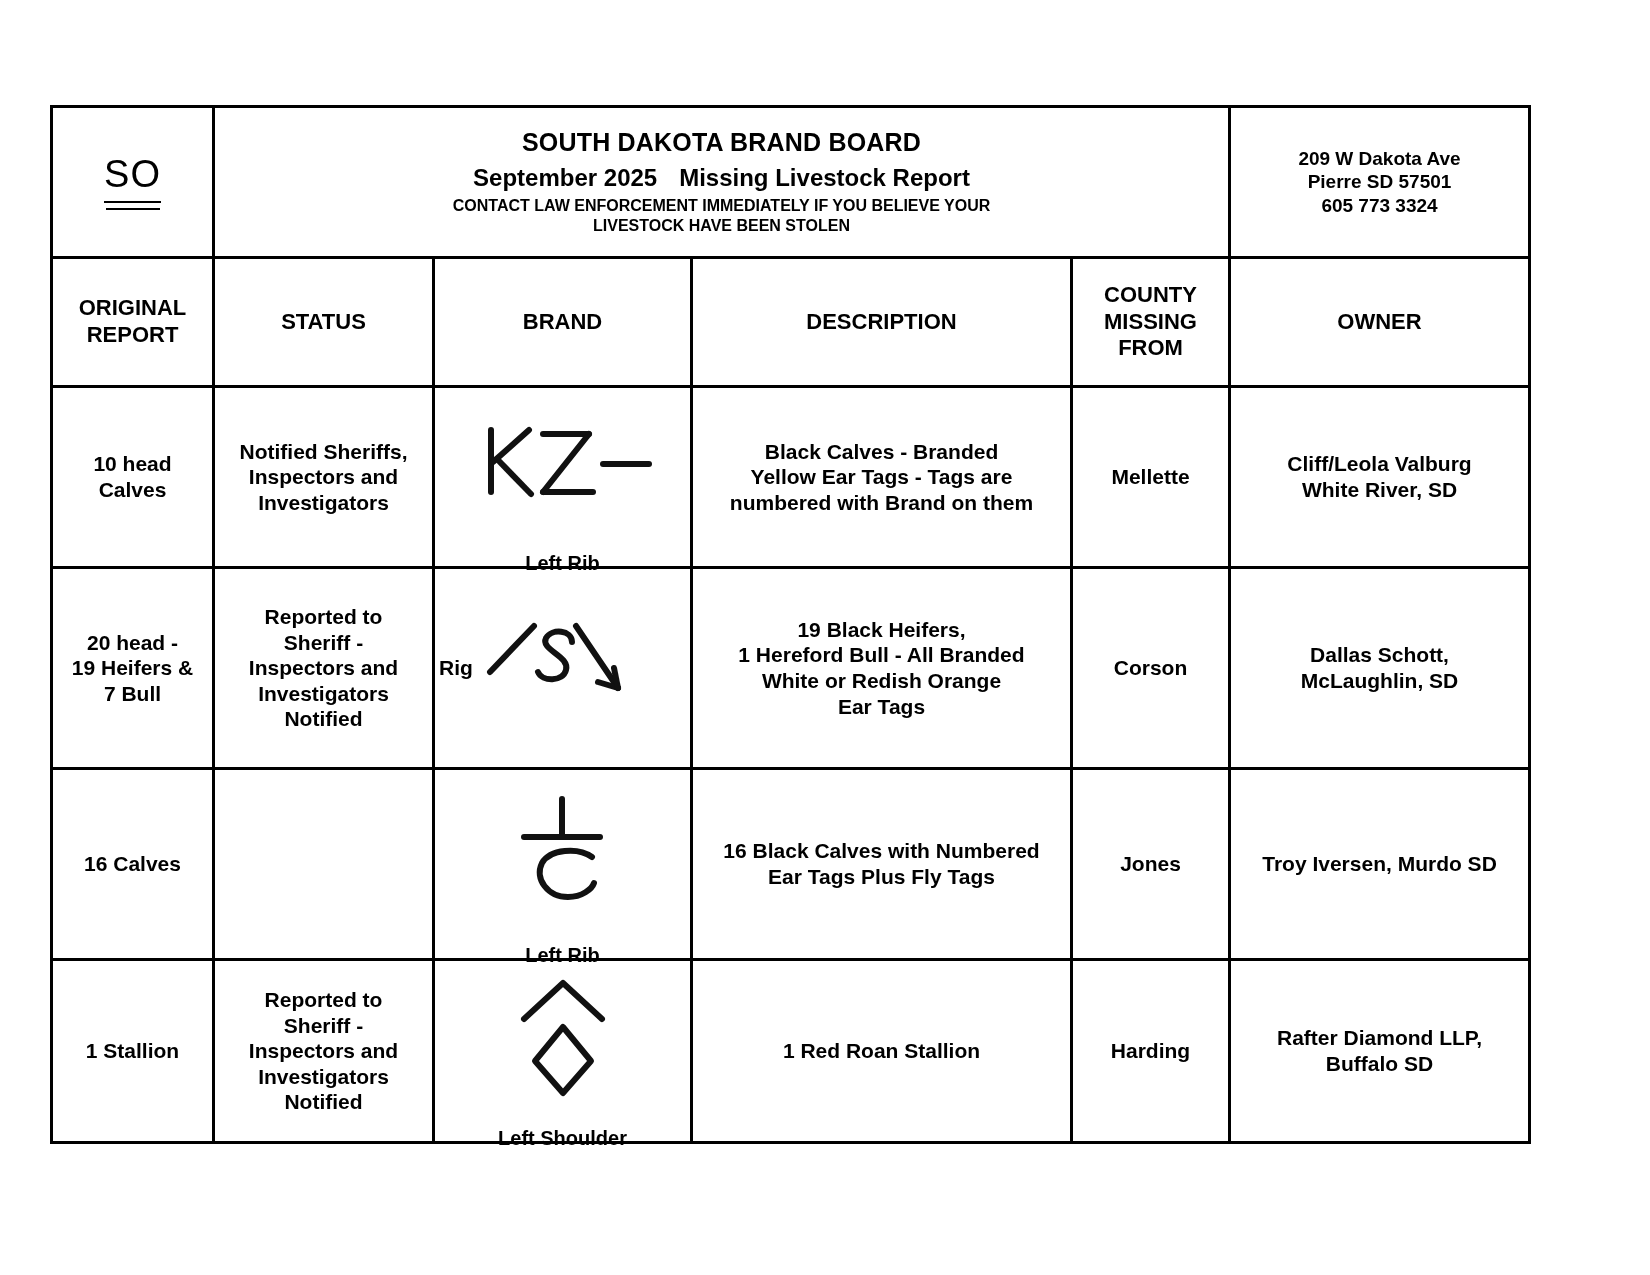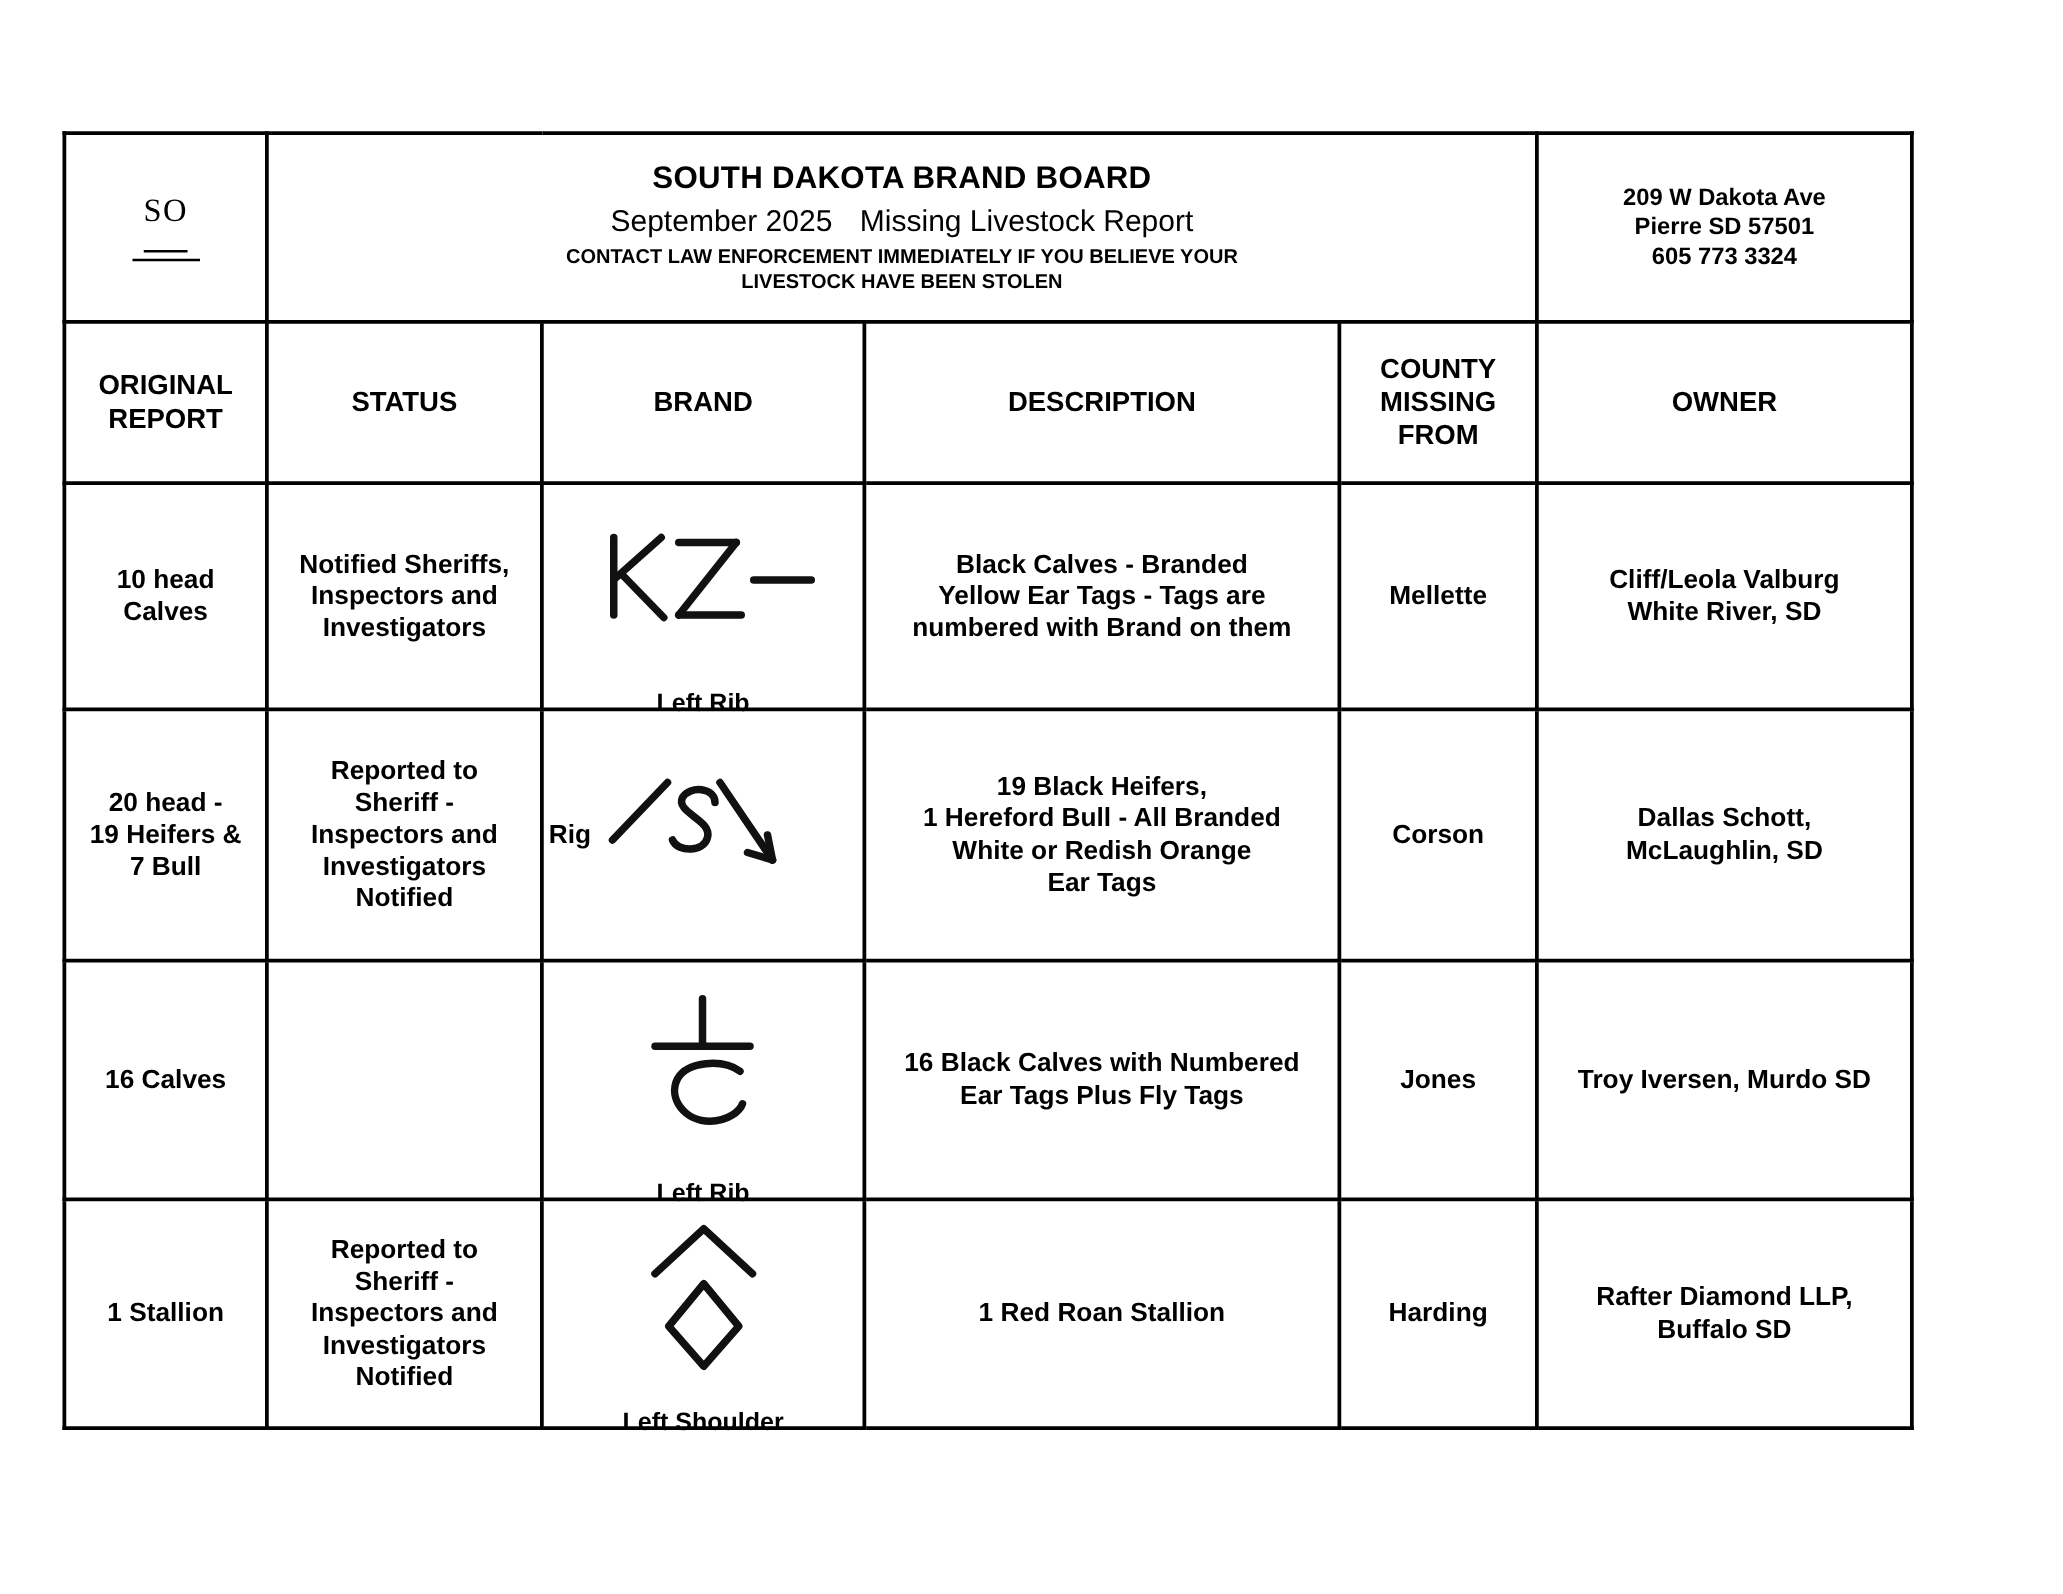--- a/index.html
+++ b/index.html
@@ -42,47 +42,47 @@
   .col-brand   { width: 258px; }
   .col-desc    { width: 380px; }
   .col-county  { width: 158px; }
   .col-owner   { width: 300px; }
 
   
   .logo-cell {
     height: 140px;
   }
   .logo-mark {
-    font-family: Liberation Serif, serif;
-    font-size: 26px;
+    font-family: Liberation Sans, sans-serif;
+    font-size: 38px;
     font-weight: normal;
     letter-spacing: 1px;
     display: inline-block;
     border-bottom: 2px solid #000;
-    padding-bottom: 18px;
+    padding-bottom: 8px;
     line-height: 1;
   }
   .logo-underline {
     width: 54px;
     height: 0;
     border-bottom: 2px solid #000;
     margin: 5px auto 0 auto;
   }
   .title-cell {
     padding: 10px 10px;
   }
   .title-line1 {
     font-size: 25px;
     font-weight: bold;
     letter-spacing: 0.2px;
     margin-bottom: 5px;
   }
   .title-line2 {
     font-size: 24px;
-    font-weight: normal;
+    font-weight: bold;
     margin-bottom: 4px;
   }
   .title-line2 .gap { display:inline-block; width:22px; }
   .title-line3 {
     font-size: 16px;
     font-weight: bold;
     line-height: 1.28;
   }
   .addr-cell {
     font-size: 19px;

